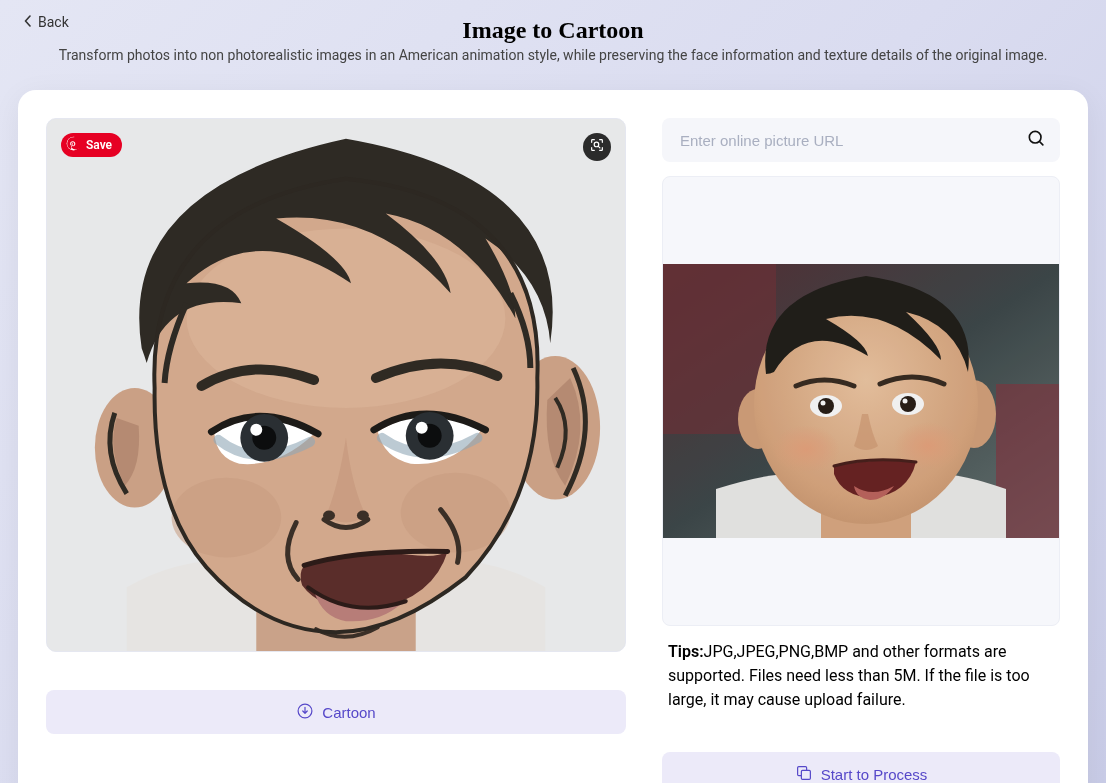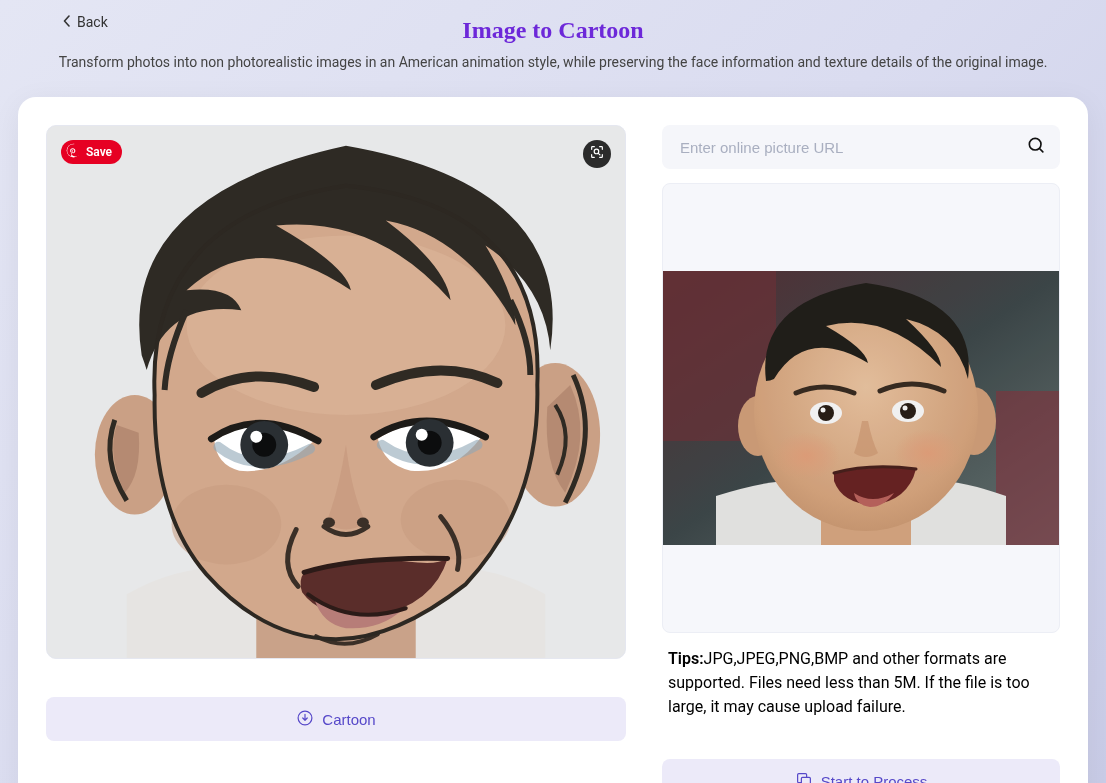--- a/index.html
+++ b/index.html
@@ -19,34 +19,33 @@
   .back-link {
     position: relative;
     display: inline-flex;
     align-items: center;
     gap: 6px;
     font-size: 14px;
     color: #333;
     padding: 14px 0 0 24px;
     cursor: pointer;
     user-select: none;
-    margin-left: 39px;
   }
   .back-link svg { width: 8px; height: 12px; }
   .header {
     text-align: center;
     padding: 0 30px 10px 30px;
     margin-top: -14px;
   }
   .title {
     font-family: "Times New Roman", Times, serif;
     font-size: 24px;
     font-weight: 700;
-    color: #6d28d9;
-    margin-bottom: 8px;
+    color: #000000;
+    margin-bottom: 1px;
   }
   .subtitle {
     font-size: 14px;
     color: #444;
     line-height: 1.5;
   }
   .card {
     background: #fff;
     border-radius: 18px;
     margin: 14px 18px 0 18px;

